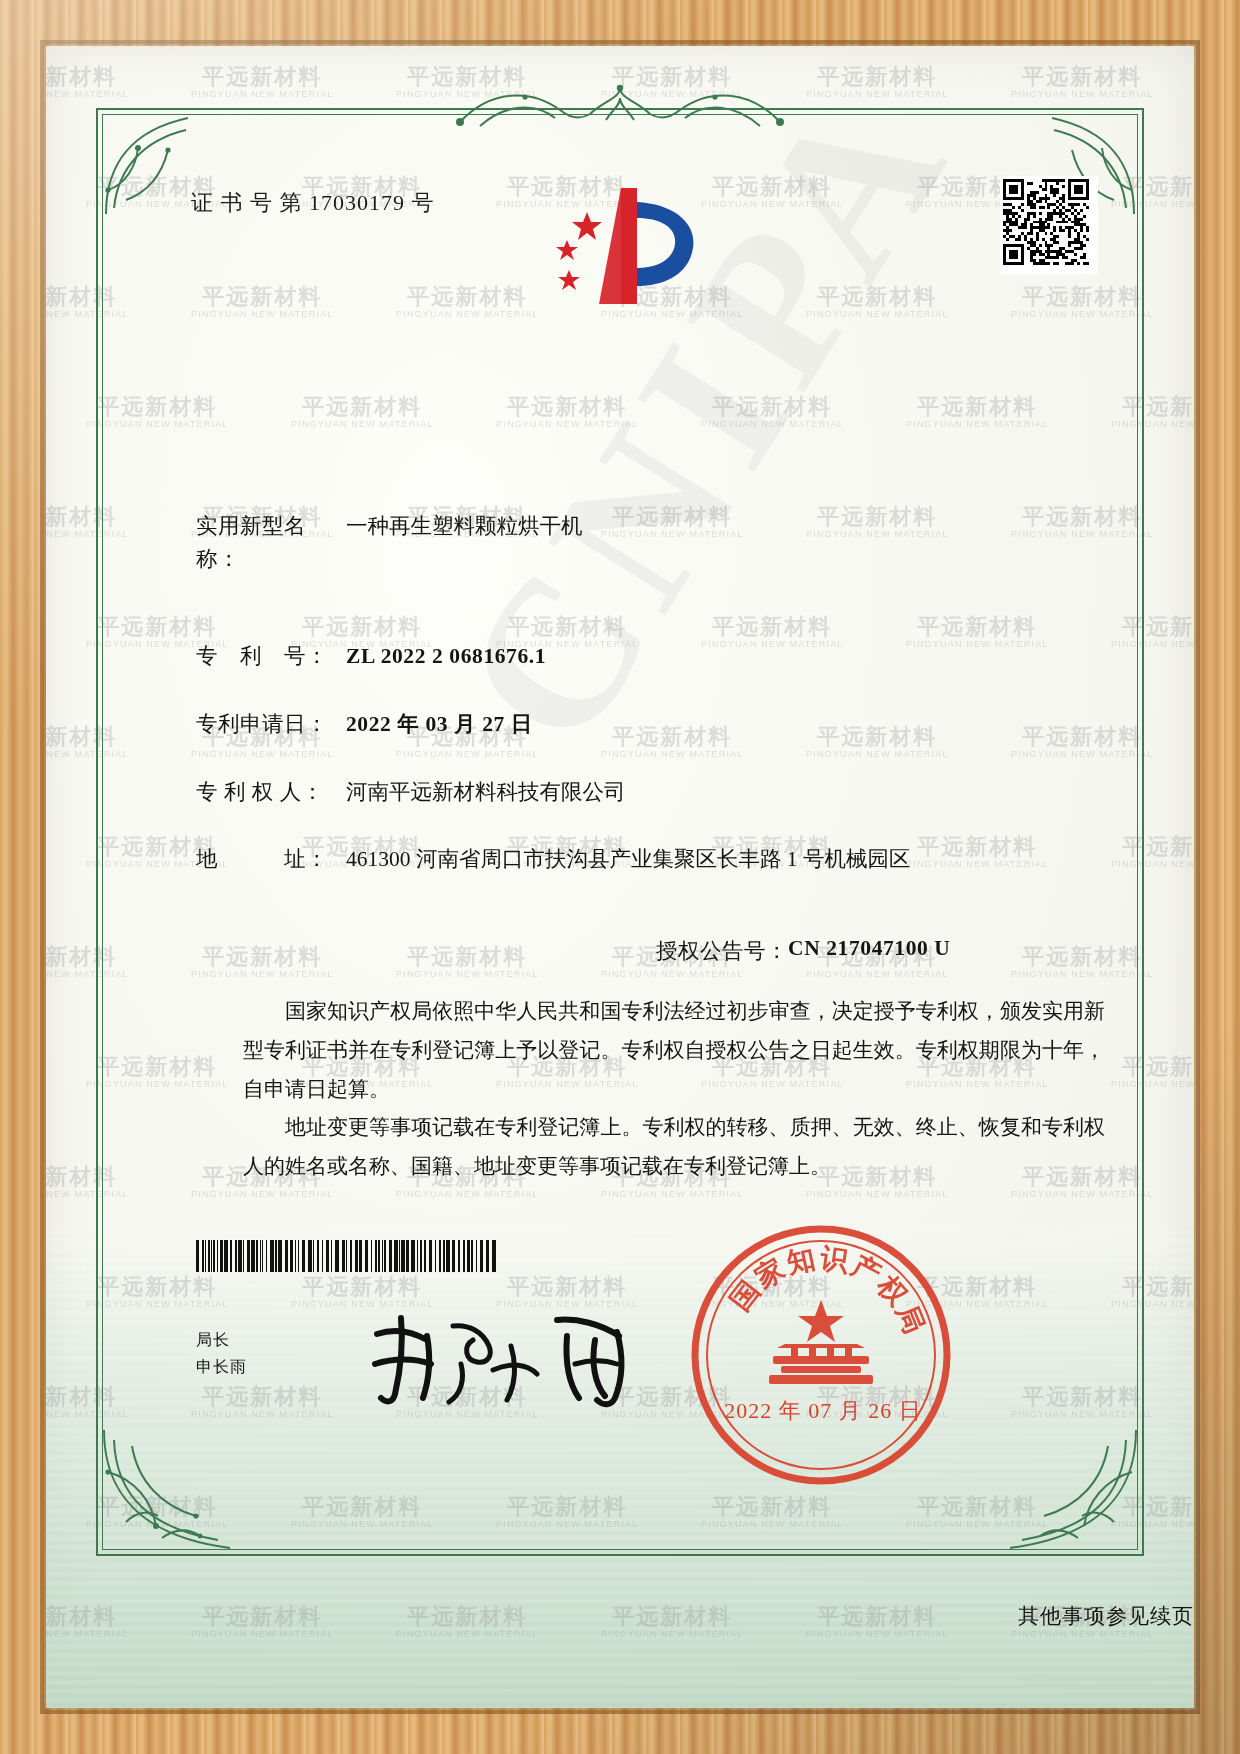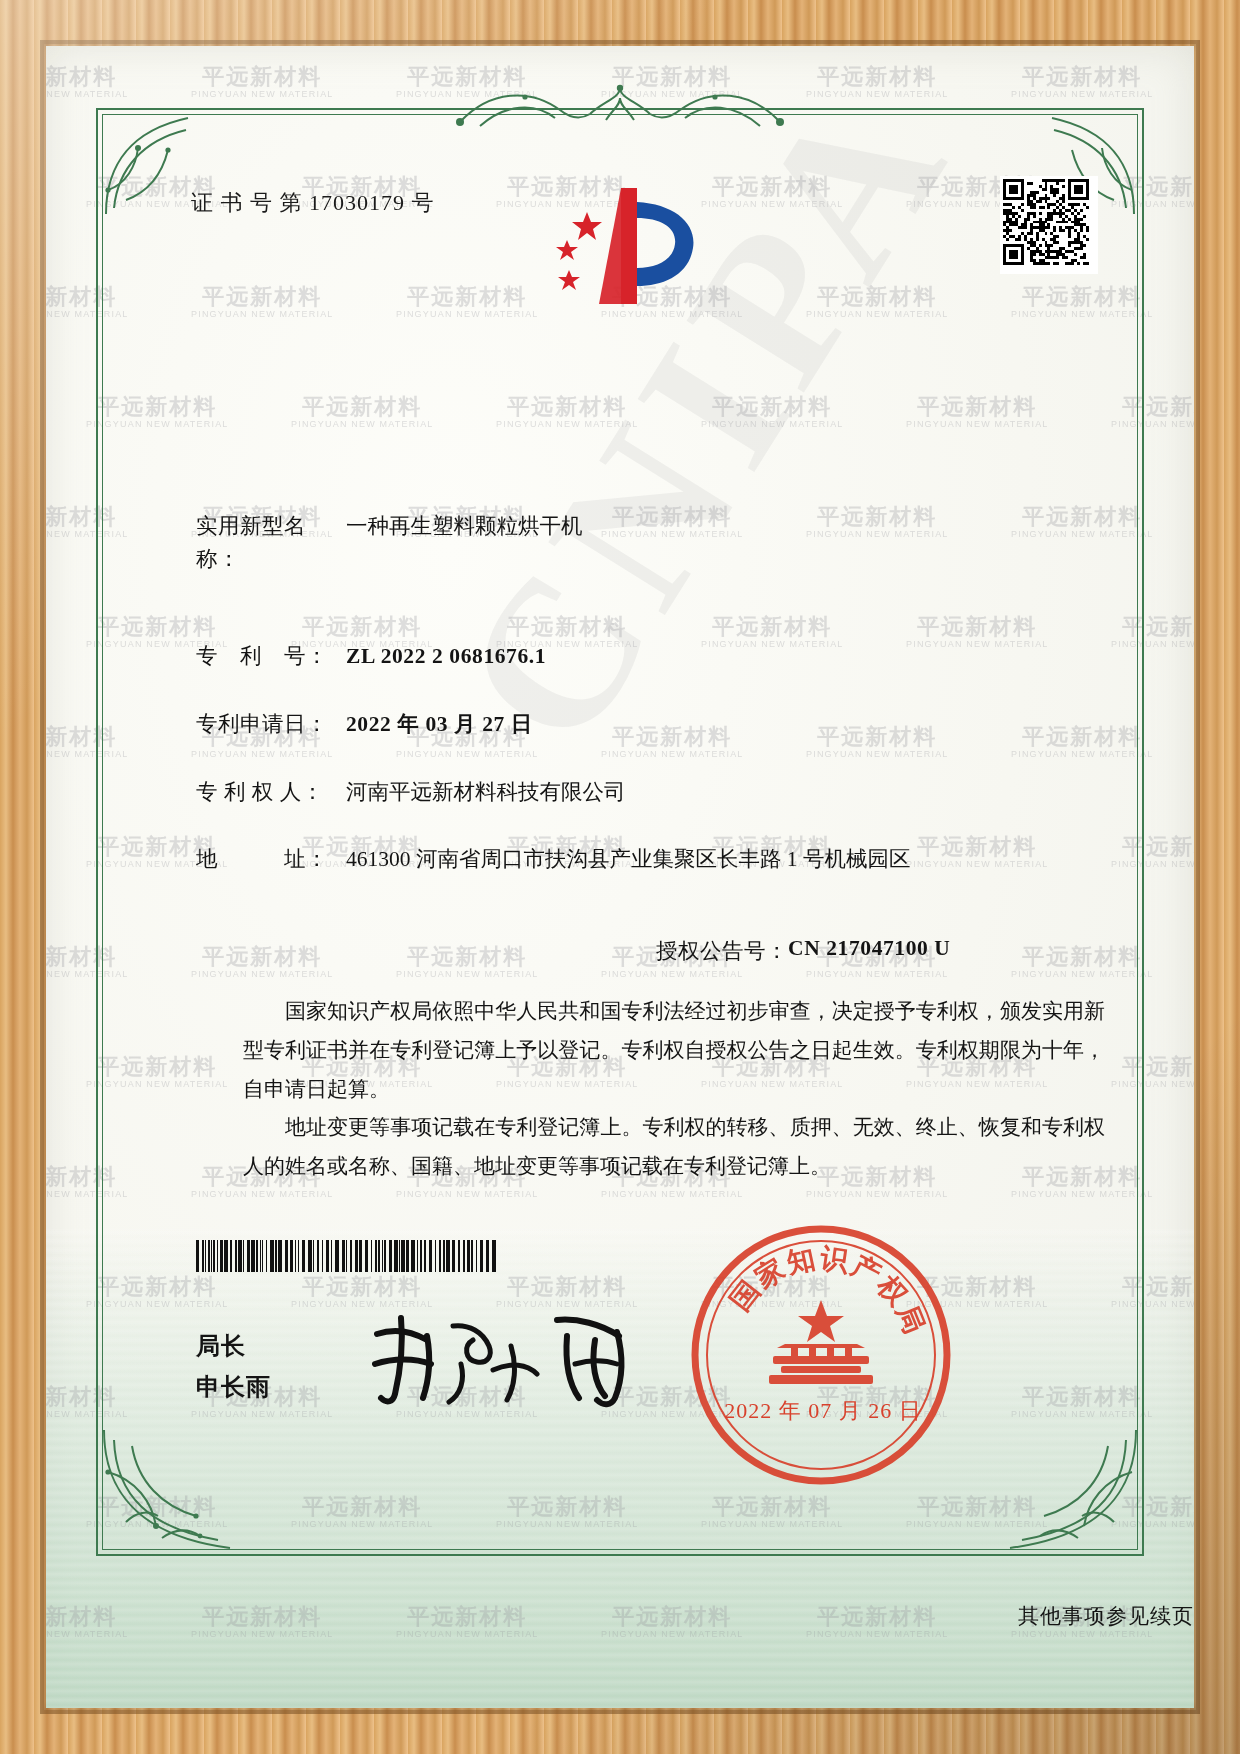--- a/index.html
+++ b/index.html
@@ -253,25 +253,24 @@
     top: 0;
     height: 100%;
     background: #111;
   }
 
   
   #sig-labels {
     position: absolute;
     left: 100px;
     top: 1218px;
-    font-size: 24px;
+    font-size: 16px;
     line-height: 1.7;
     color: #141414;
     letter-spacing: 1px;
-    font-weight: bold;
   }
   #signature {
     position: absolute;
     left: 265px;
     top: 1198px;
     width: 300px;
     height: 105px;
   }
 
   

